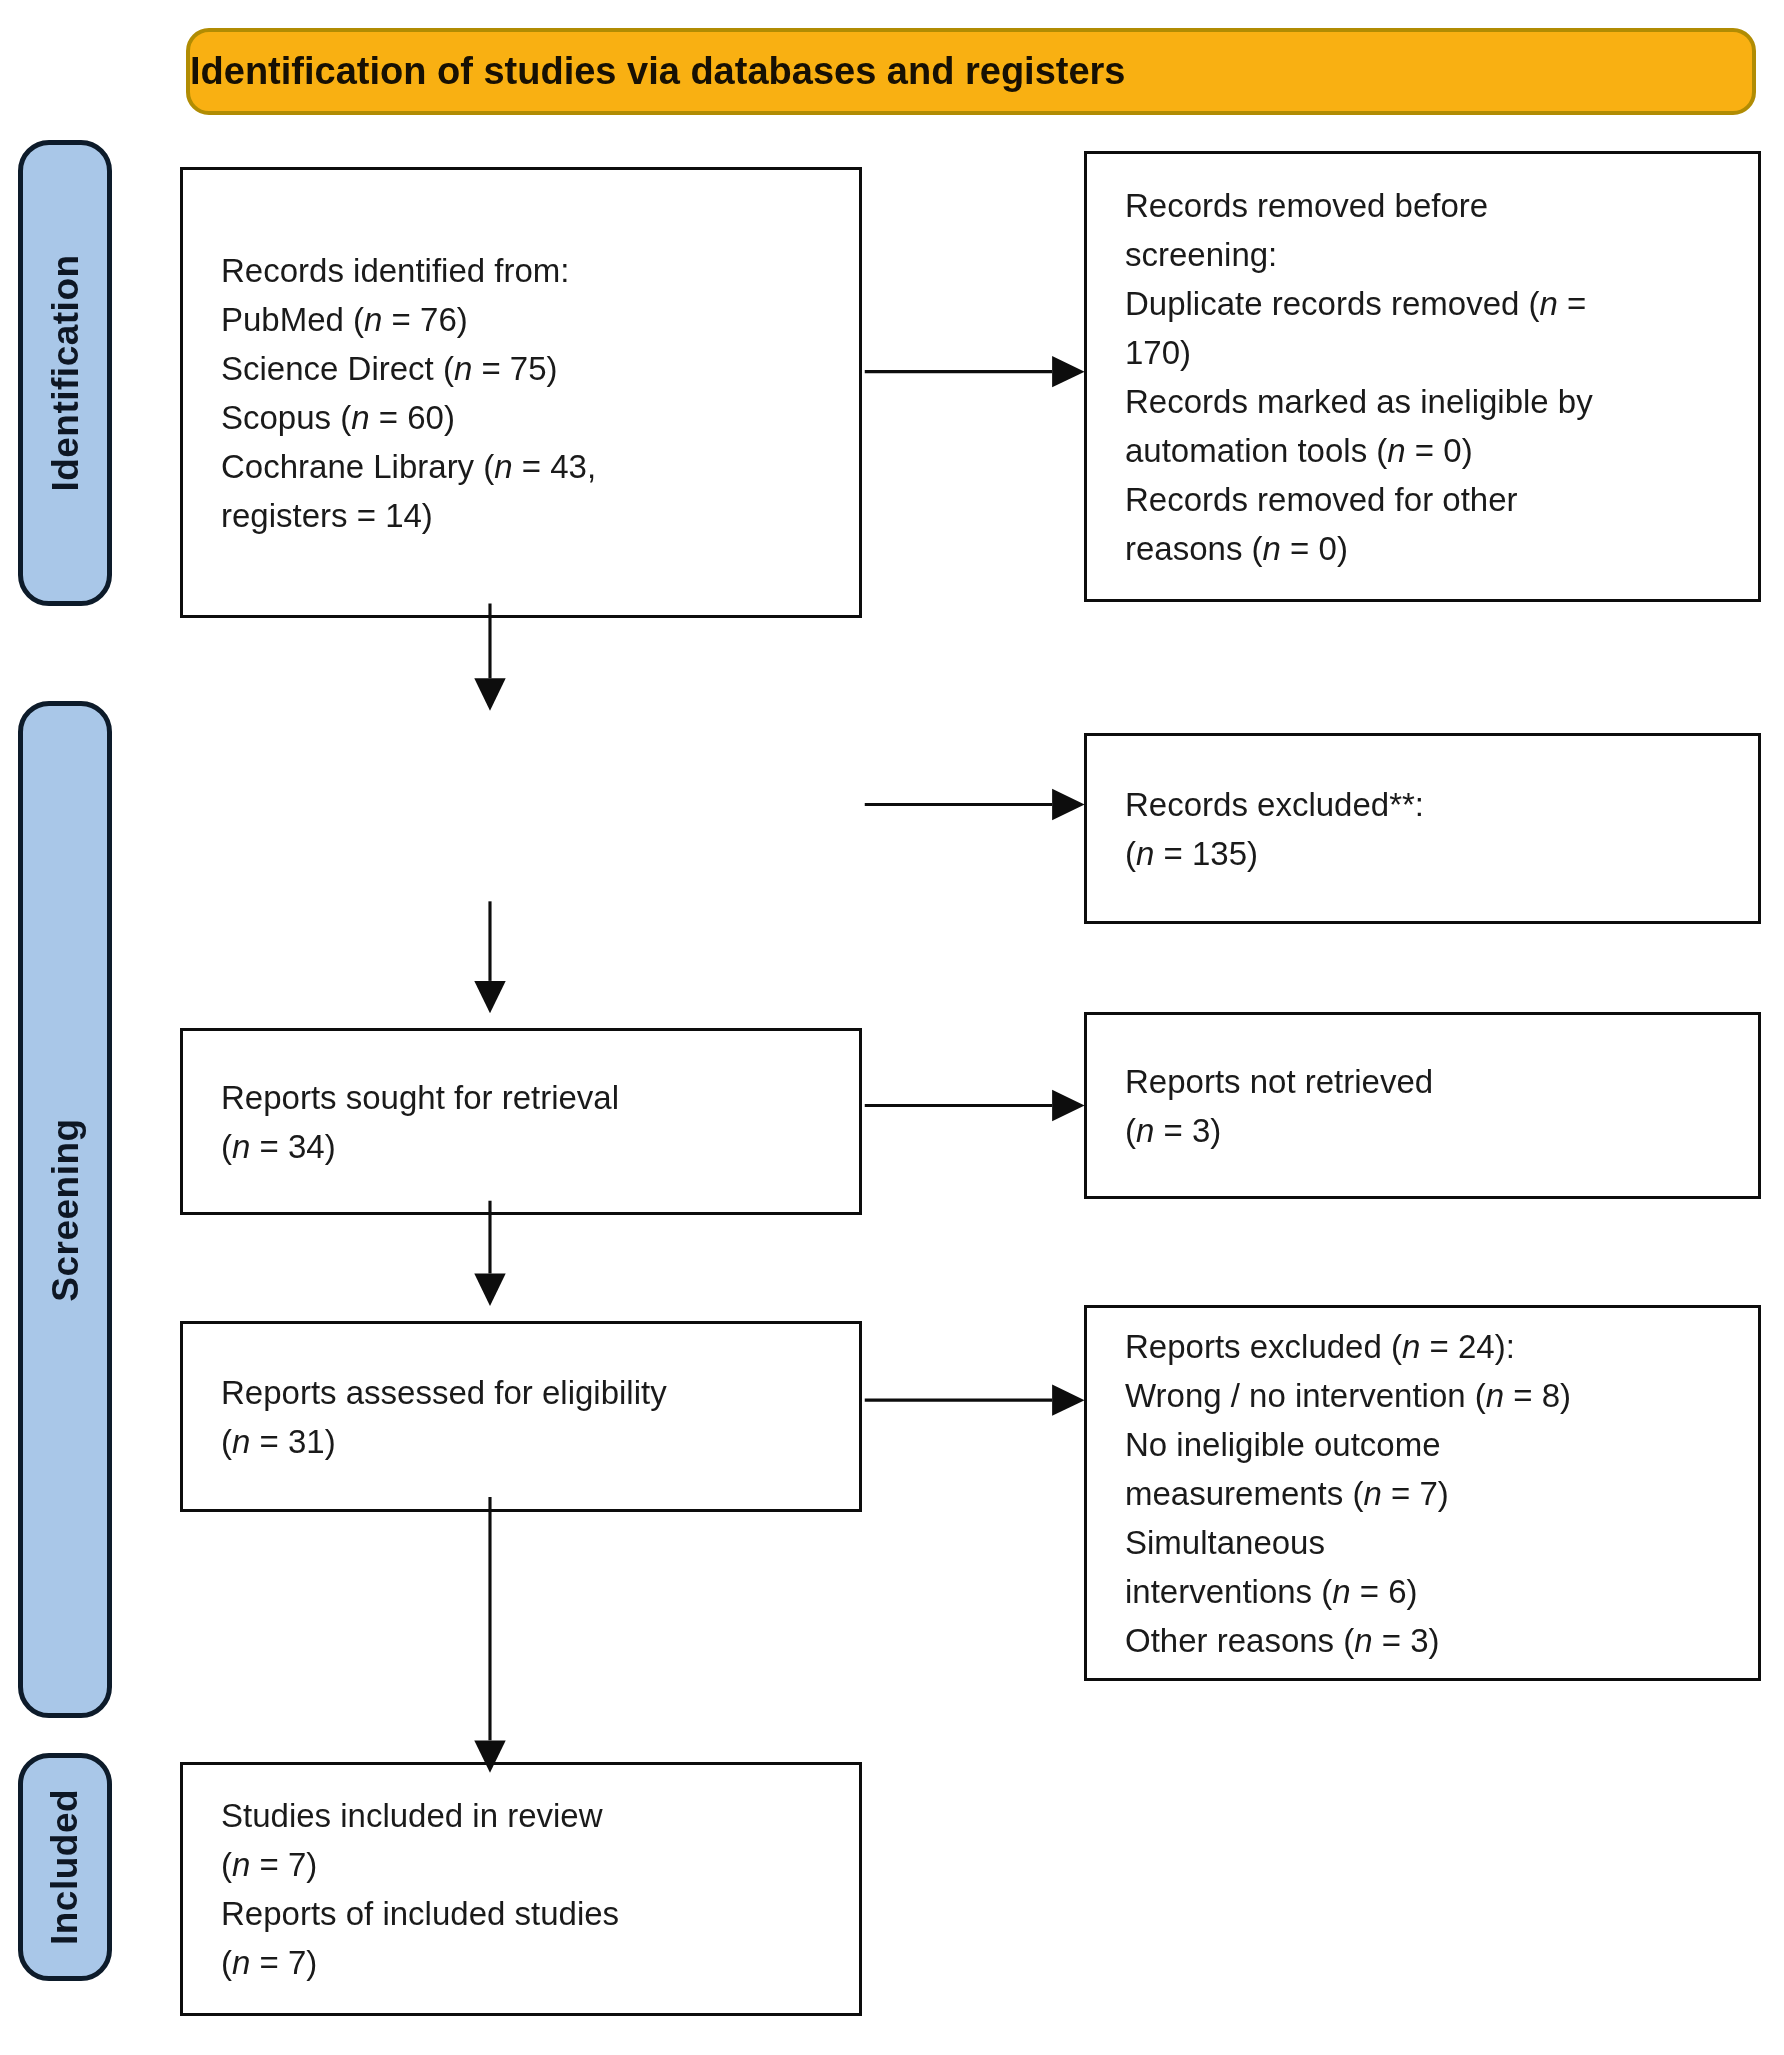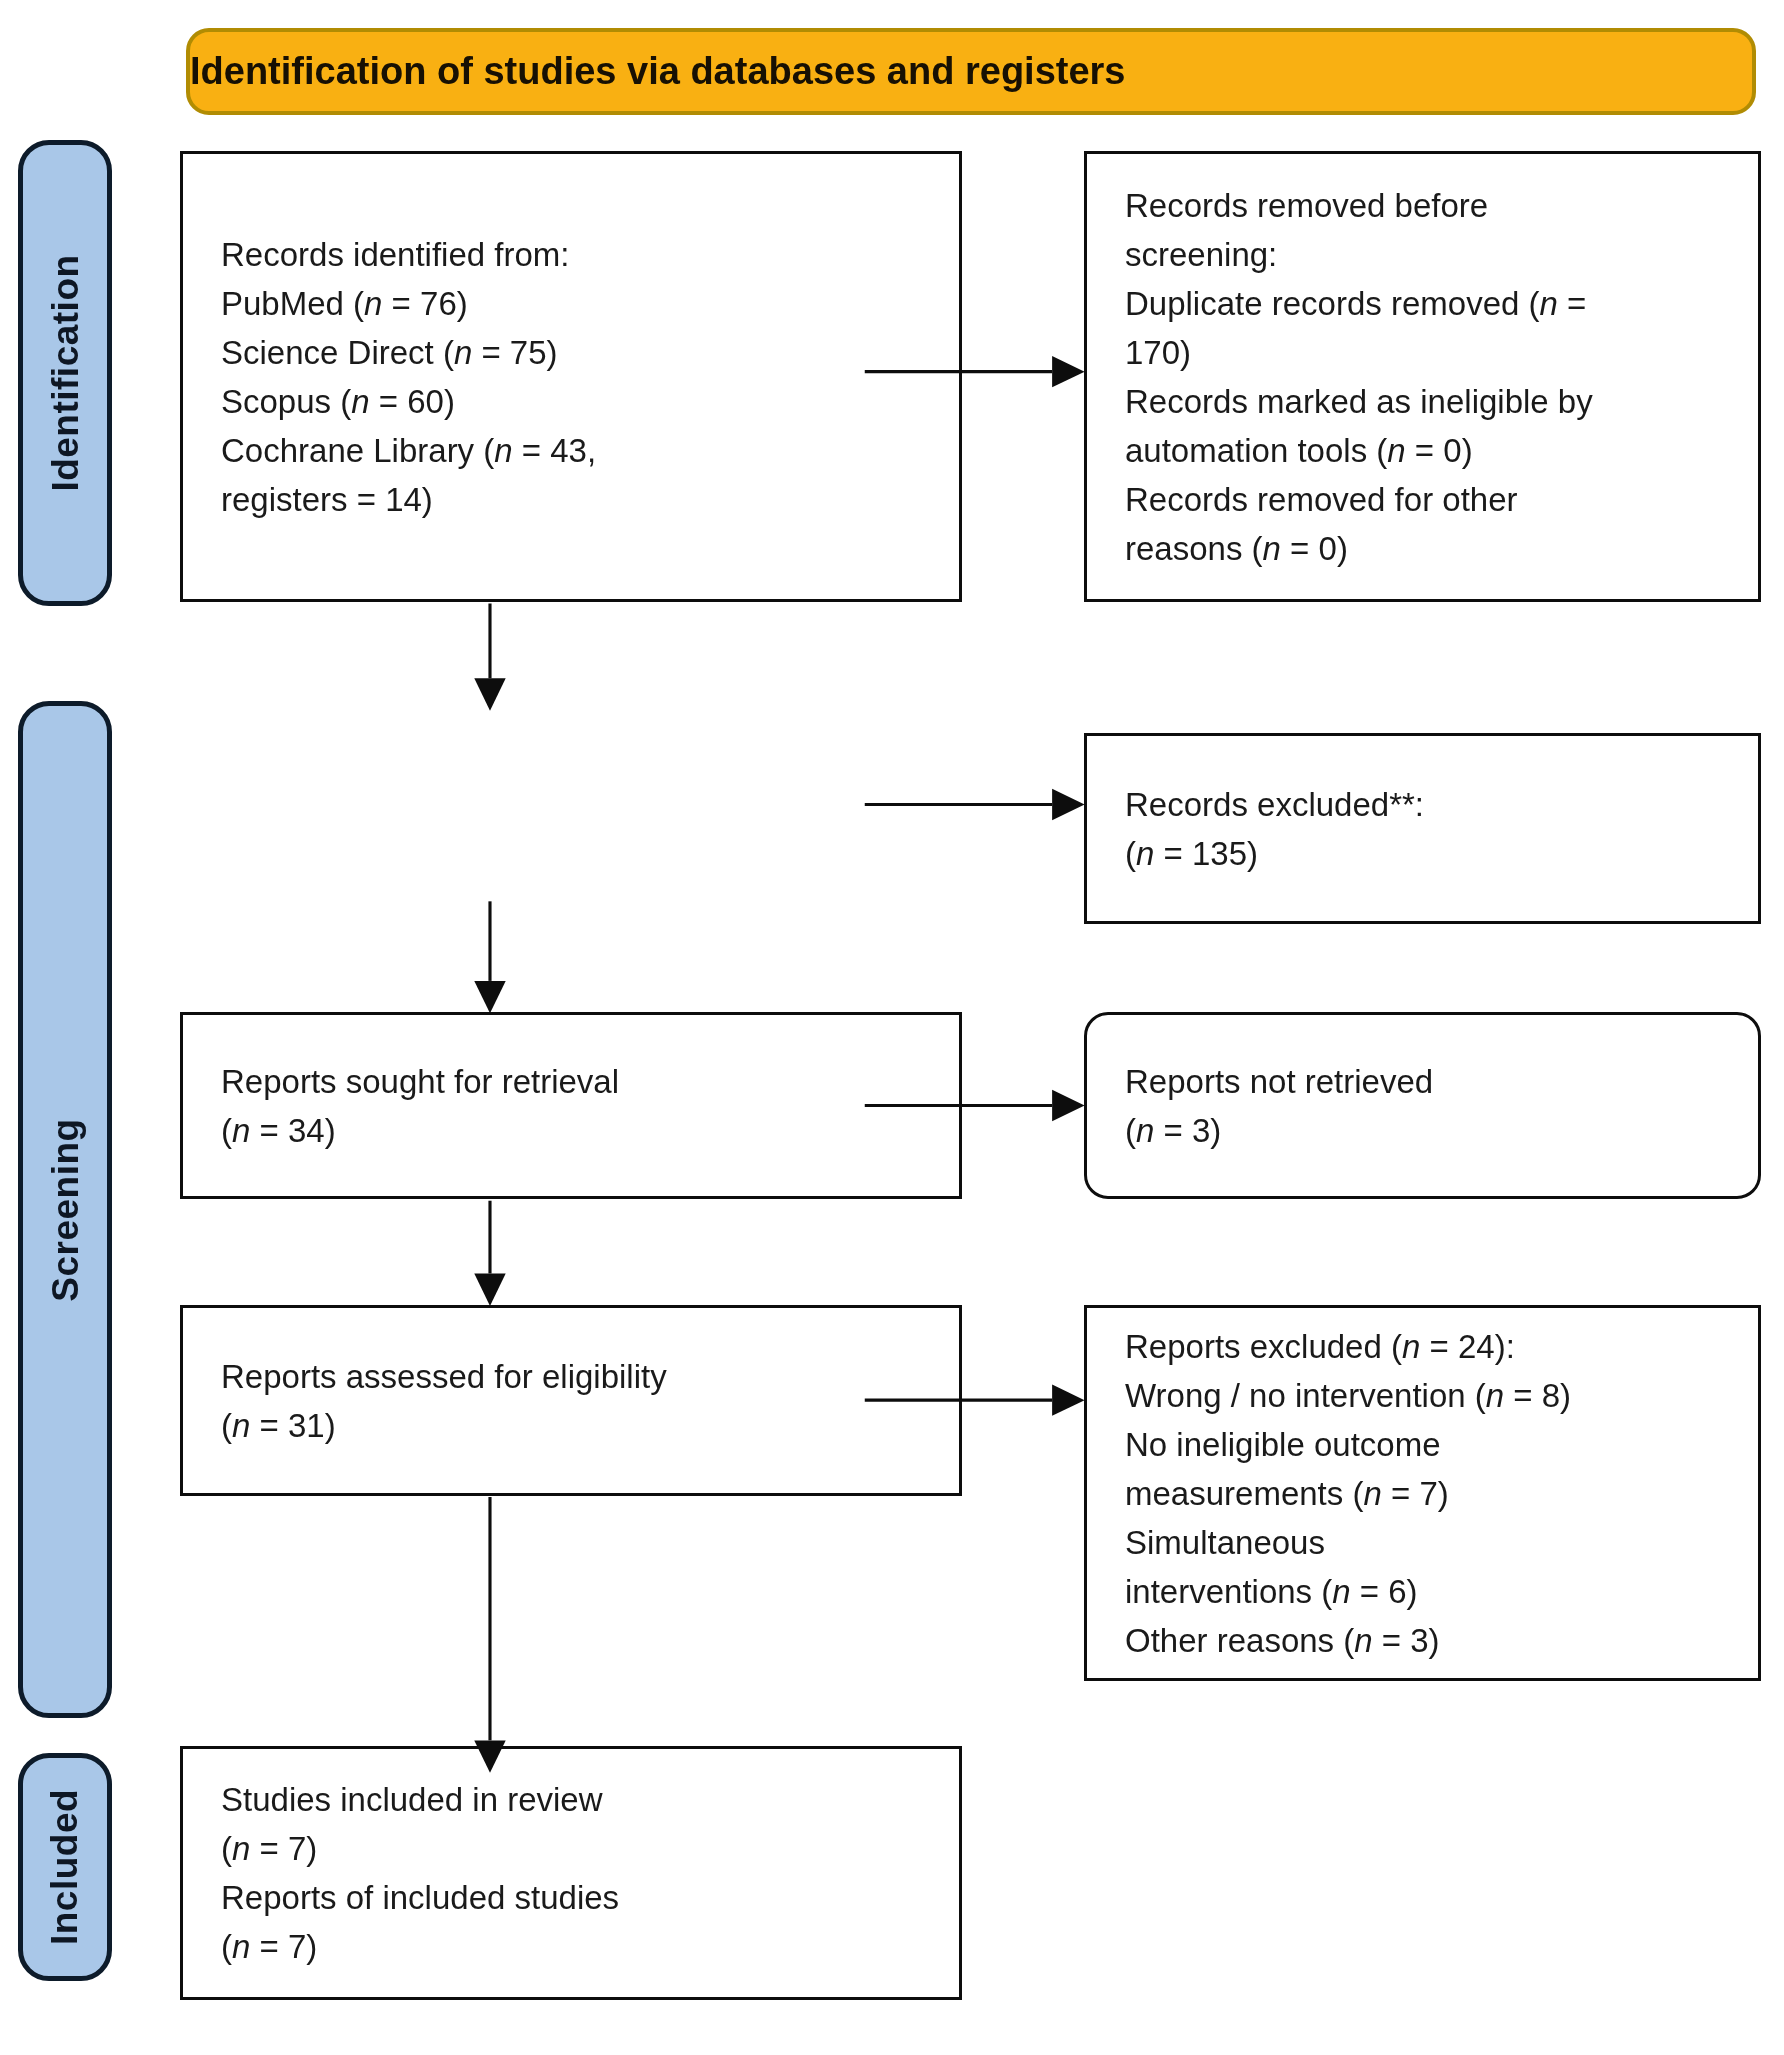--- a/index.html
+++ b/index.html
@@ -52,29 +52,29 @@
     position: absolute;
     background: #ffffff;
     border: 3.7px solid var(--box-border, #0d0d0d);
     display: flex;
     flex-direction: column;
     justify-content: center;
     font-size: 33px;
     line-height: 49px;
     padding: 12.6px 19px 12.6px 38px;
   }
-  .col-left  { left: 180px;  width: 782px; }
+  .col-left  { left: 180px;  width: 682px; margin-top: 16px; }
   .col-right { left: 1084px; width: 677px; }
 
   #box-records-identified   { top: 151px;  height: 451px; }
   #box-records-removed      { top: 151px;  height: 451px; }
   #box-records-screened     { top: 709px; height: 191px; }
   #box-records-excluded     { top: 709px; height: 191px; margin-top: 24px; }
   #box-reports-sought       { top: 1012px; height: 187px; }
-  #box-reports-not-retrieved{ top: 1012px; height: 187px; border-radius: 24px; }
+  #box-reports-not-retrieved{ top: 1012px; height: 187px; }
   #box-reports-assessed     { top: 1305px; height: 191px; }
   #box-reports-excluded     { top: 1305px; height: 376px; }
   #box-studies-included     { top: 1746px; height: 254px; }
 
   .tline { white-space: nowrap; }
   .tline i { font-style: italic; }
 
   .connectors {
     position: absolute;
     left: 0; top: 0;

